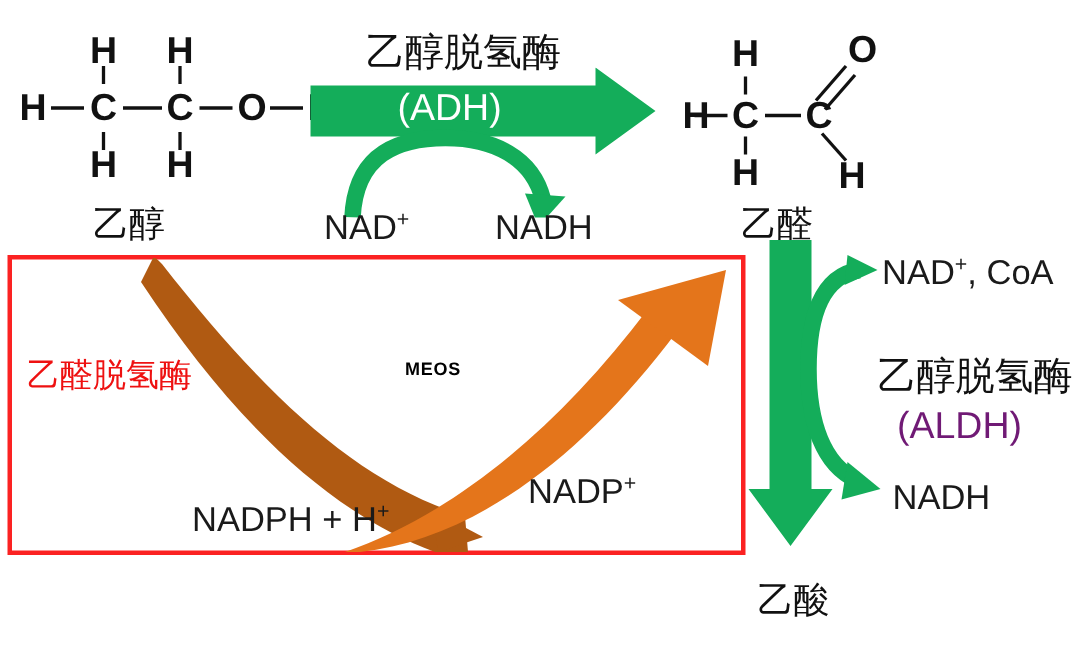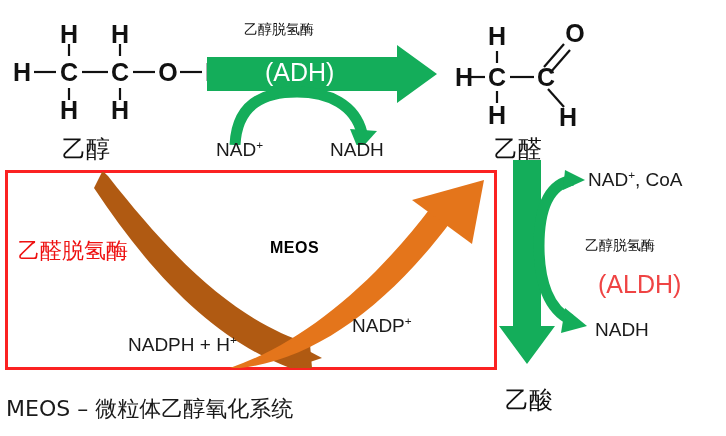--- a/index.html
+++ b/index.html
@@ -27,21 +27,21 @@
     color: #111111;
     line-height: 1;
     text-align: center;
     white-space: nowrap;
   }
 
   
   .cofactor {
     position: absolute;
     font-family: "Liberation Sans", "DejaVu Sans", sans-serif;
-    font-size: 19px;
+    font-size: 23px;
     color: #1a1a1a;
     white-space: nowrap;
     line-height: 1;
   }
   .cofactor sup {
     font-size: 0.62em;
     vertical-align: super;
     line-height: 0;
   }
 
@@ -50,40 +50,40 @@
     font-family: "DejaVu Sans", "Liberation Sans", sans-serif;
     font-size: 24px;
     color: #111111;
     white-space: nowrap;
     line-height: 1;
   }
 
   .enzyme-cn {
     position: absolute;
     font-family: "DejaVu Sans", "Liberation Sans", sans-serif;
-    font-size: 14px;
+    font-size: 26px;
     color: #111111;
     white-space: nowrap;
     line-height: 1;
     text-align: right;
   }
   .enzyme-abbr {
     position: absolute;
     font-family: "Liberation Sans", "DejaVu Sans", sans-serif;
     font-size: 25px;
-    color: #ef4444;
+    color: #701a75;
     white-space: nowrap;
     line-height: 1;
   }
   .enzyme-abbr.on-arrow { color: #ffffff; margin-left: 12px; }
 
   .meos-label {
     position: absolute;
     font-family: "Liberation Sans", "DejaVu Sans", sans-serif;
-    font-size: 16px;
+    font-size: 12px;
     font-weight: 700;
     color: #000000;
     letter-spacing: 0.5px;
     white-space: nowrap;
     line-height: 1;
   }
 
   .warn-label {
     position: absolute;
     font-family: "DejaVu Sans", "Liberation Sans", sans-serif;
@@ -227,15 +227,14 @@
 
     <div class="warn-label" style="left:18px; top:240px;">乙醛脱氢酶</div>
 
     <div class="meos-label" style="left:270px; top:240px;">MEOS</div>
 
     <div class="cofactor" style="left:128px; top:335px;"><span>NADPH + H</span><sup>+</sup></div>
 
     <div class="cofactor" style="left:352px; top:316px;"><span>NADP</span><sup>+</sup></div>
   </div>
 
-  <div class="caption" style="left:6px; top:398px;">MEOS –   微粒体乙醇氧化系统</div>
 
 </div>
 
 </body></html>

